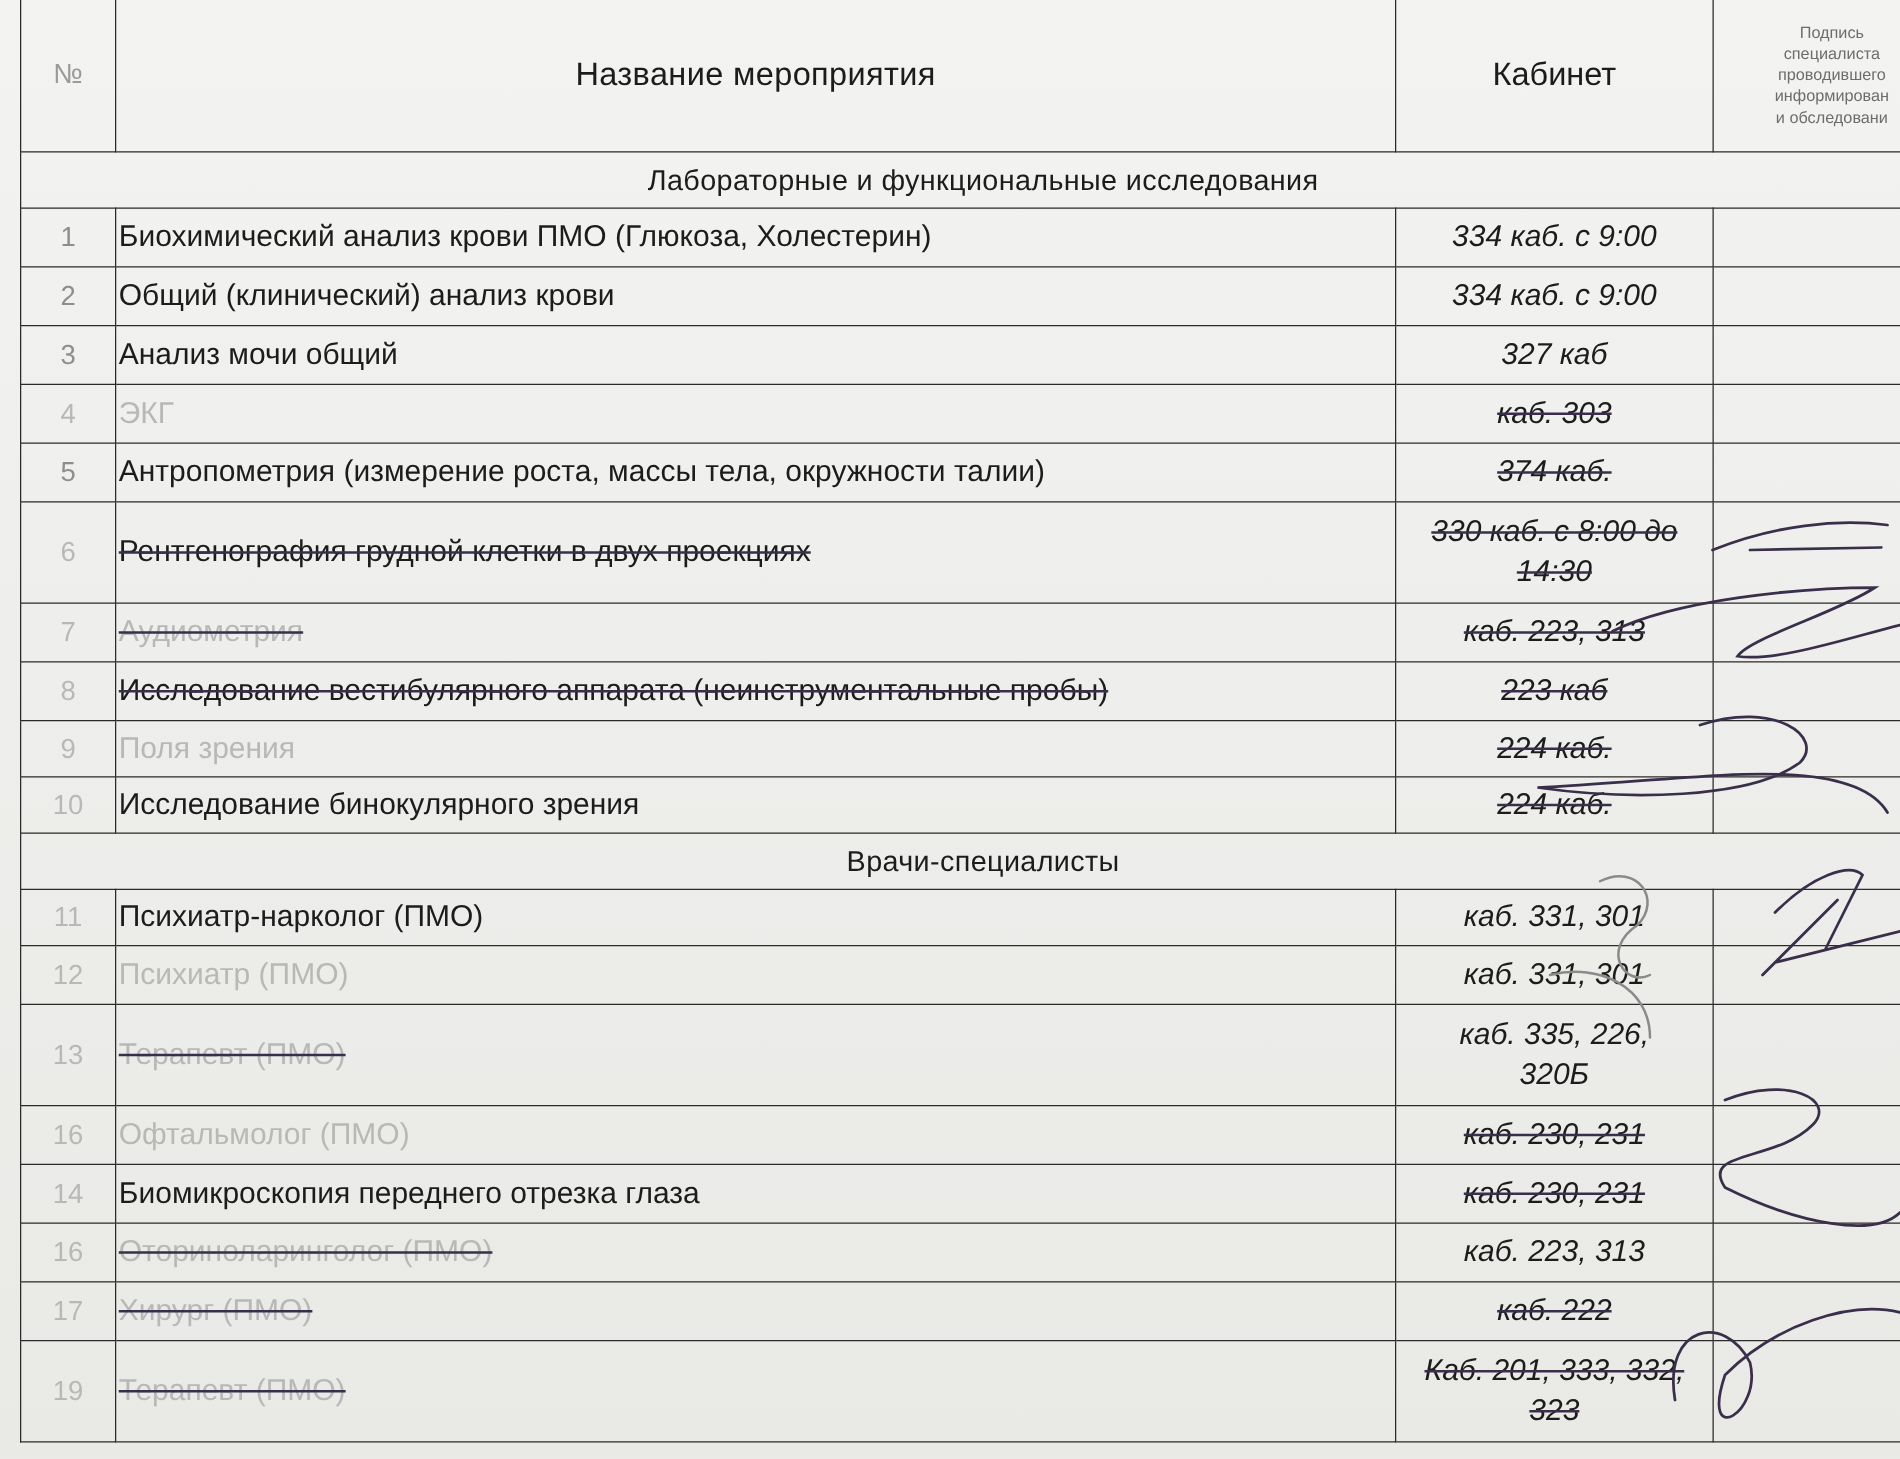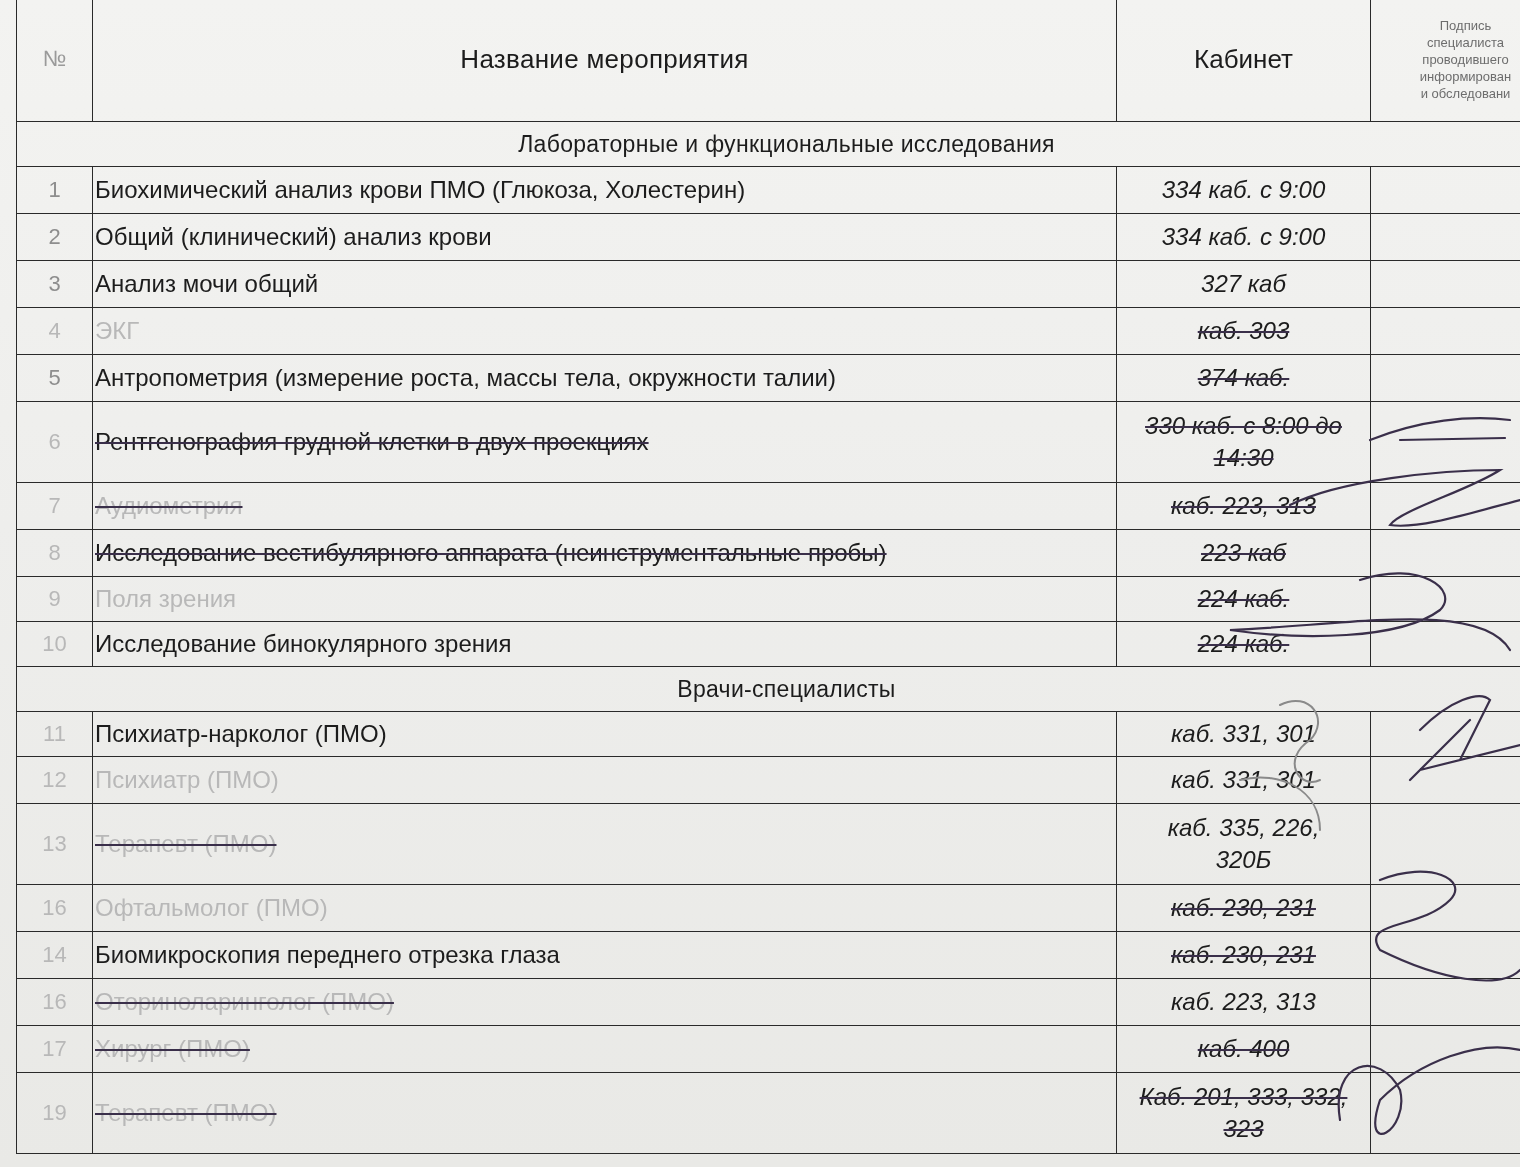--- a/index.html
+++ b/index.html
@@ -204,21 +204,21 @@
       </tr>
       <tr class="row">
         <td class="num faded">16</td>
         <td class="name faded strike">Оториноларинголог (ПМО)</td>
         <td class="room">каб. 223, 313</td>
         <td class="sign"></td>
       </tr>
       <tr class="row">
         <td class="num faded">17</td>
         <td class="name faded strike">Хирург (ПМО)</td>
-        <td class="room strike">каб. 400</td>
+        <td class="room strike">каб. 222</td>
         <td class="sign"></td>
       </tr>
       <tr class="row tall">
         <td class="num faded">19</td>
         <td class="name faded strike">Терапевт (ПМО)</td>
         <td class="room strike">
           <div>Каб. 201, 333, 332,</div>
           <div>323</div>
         </td>
         <td class="sign"></td>

